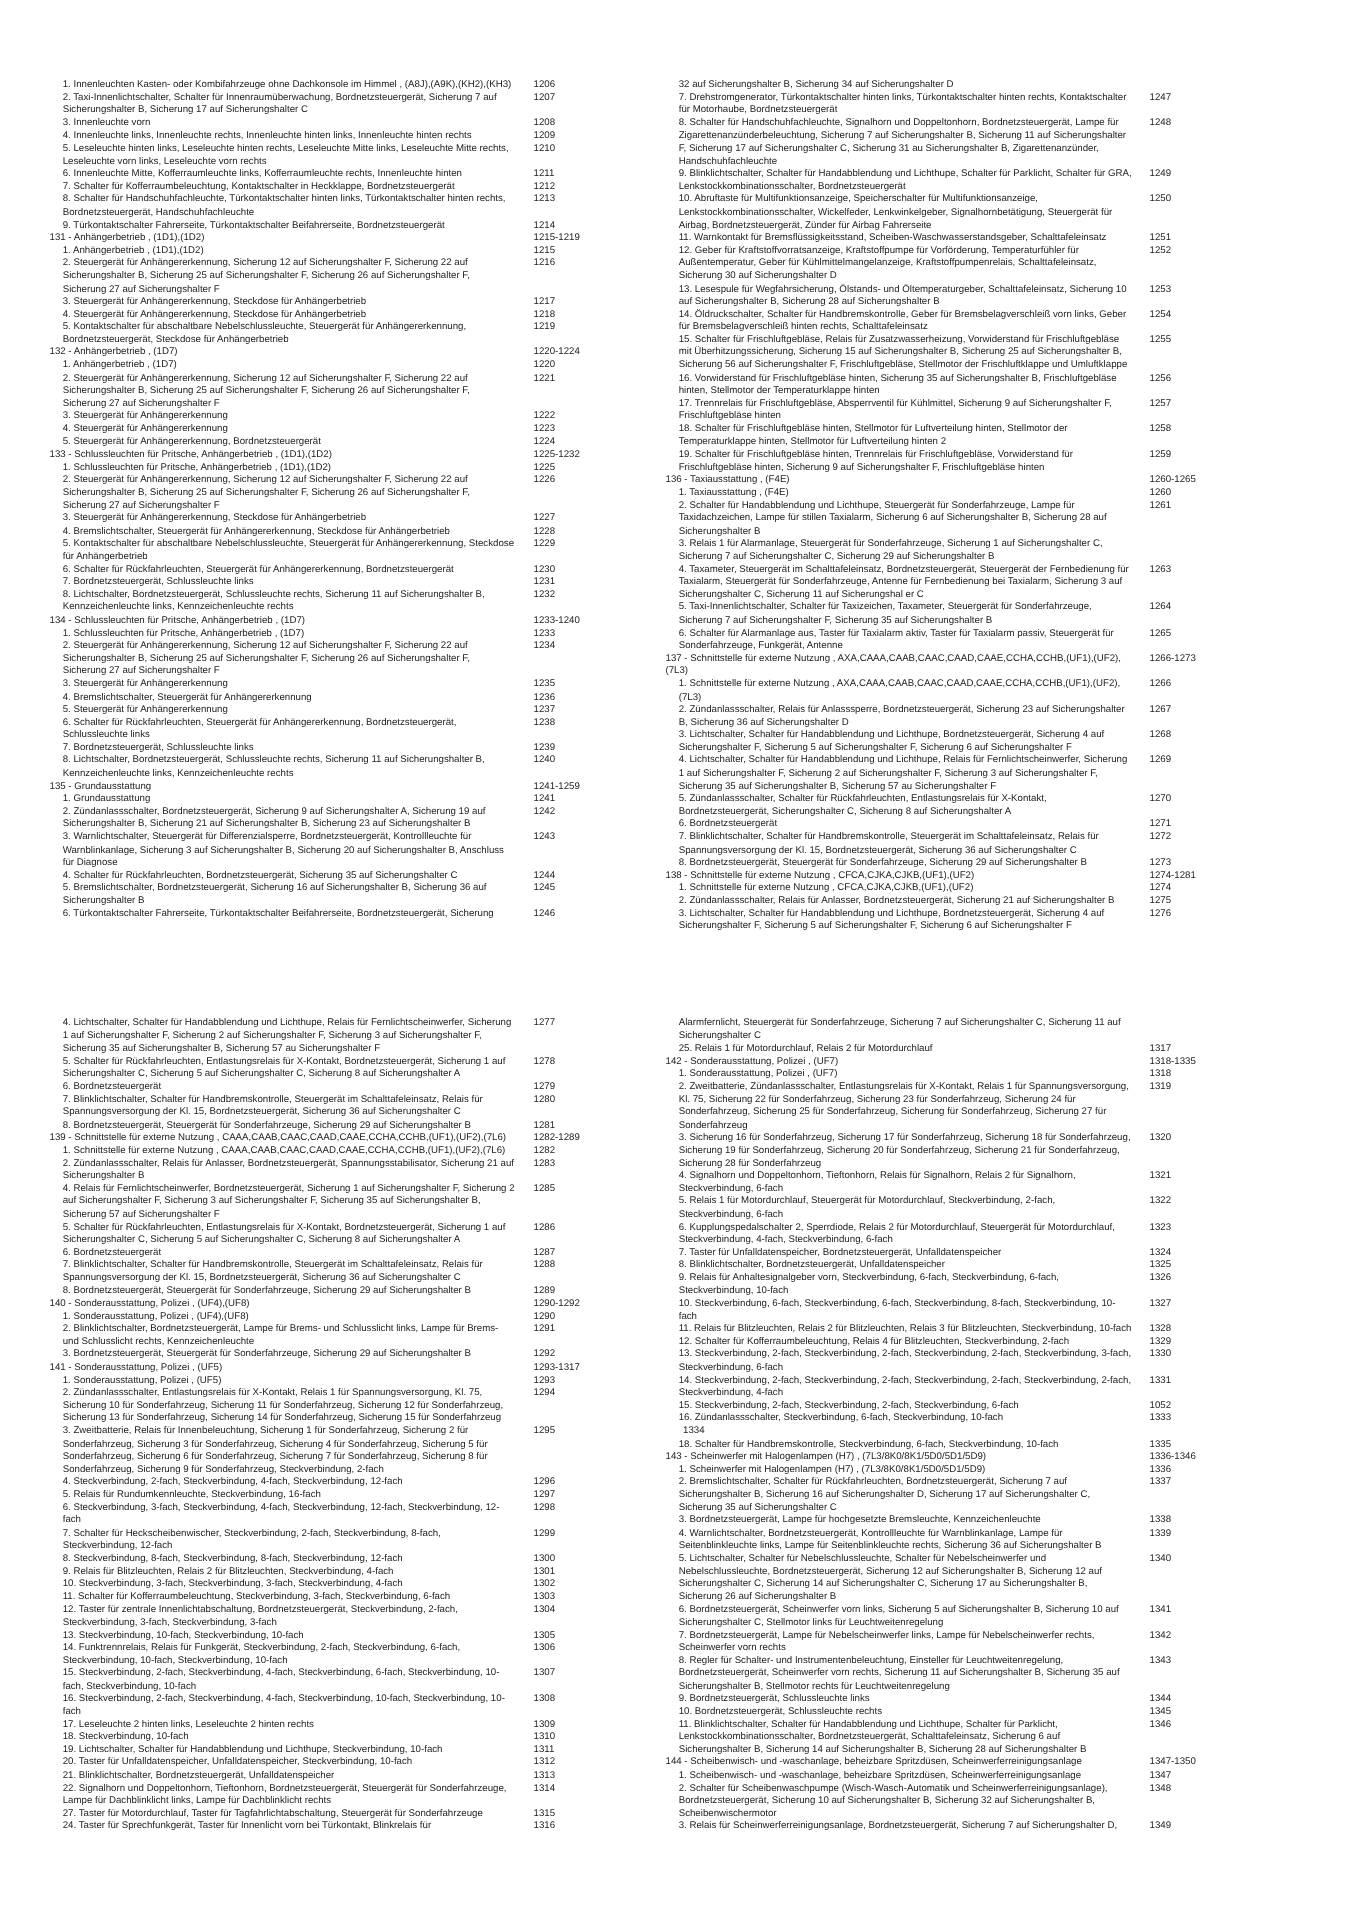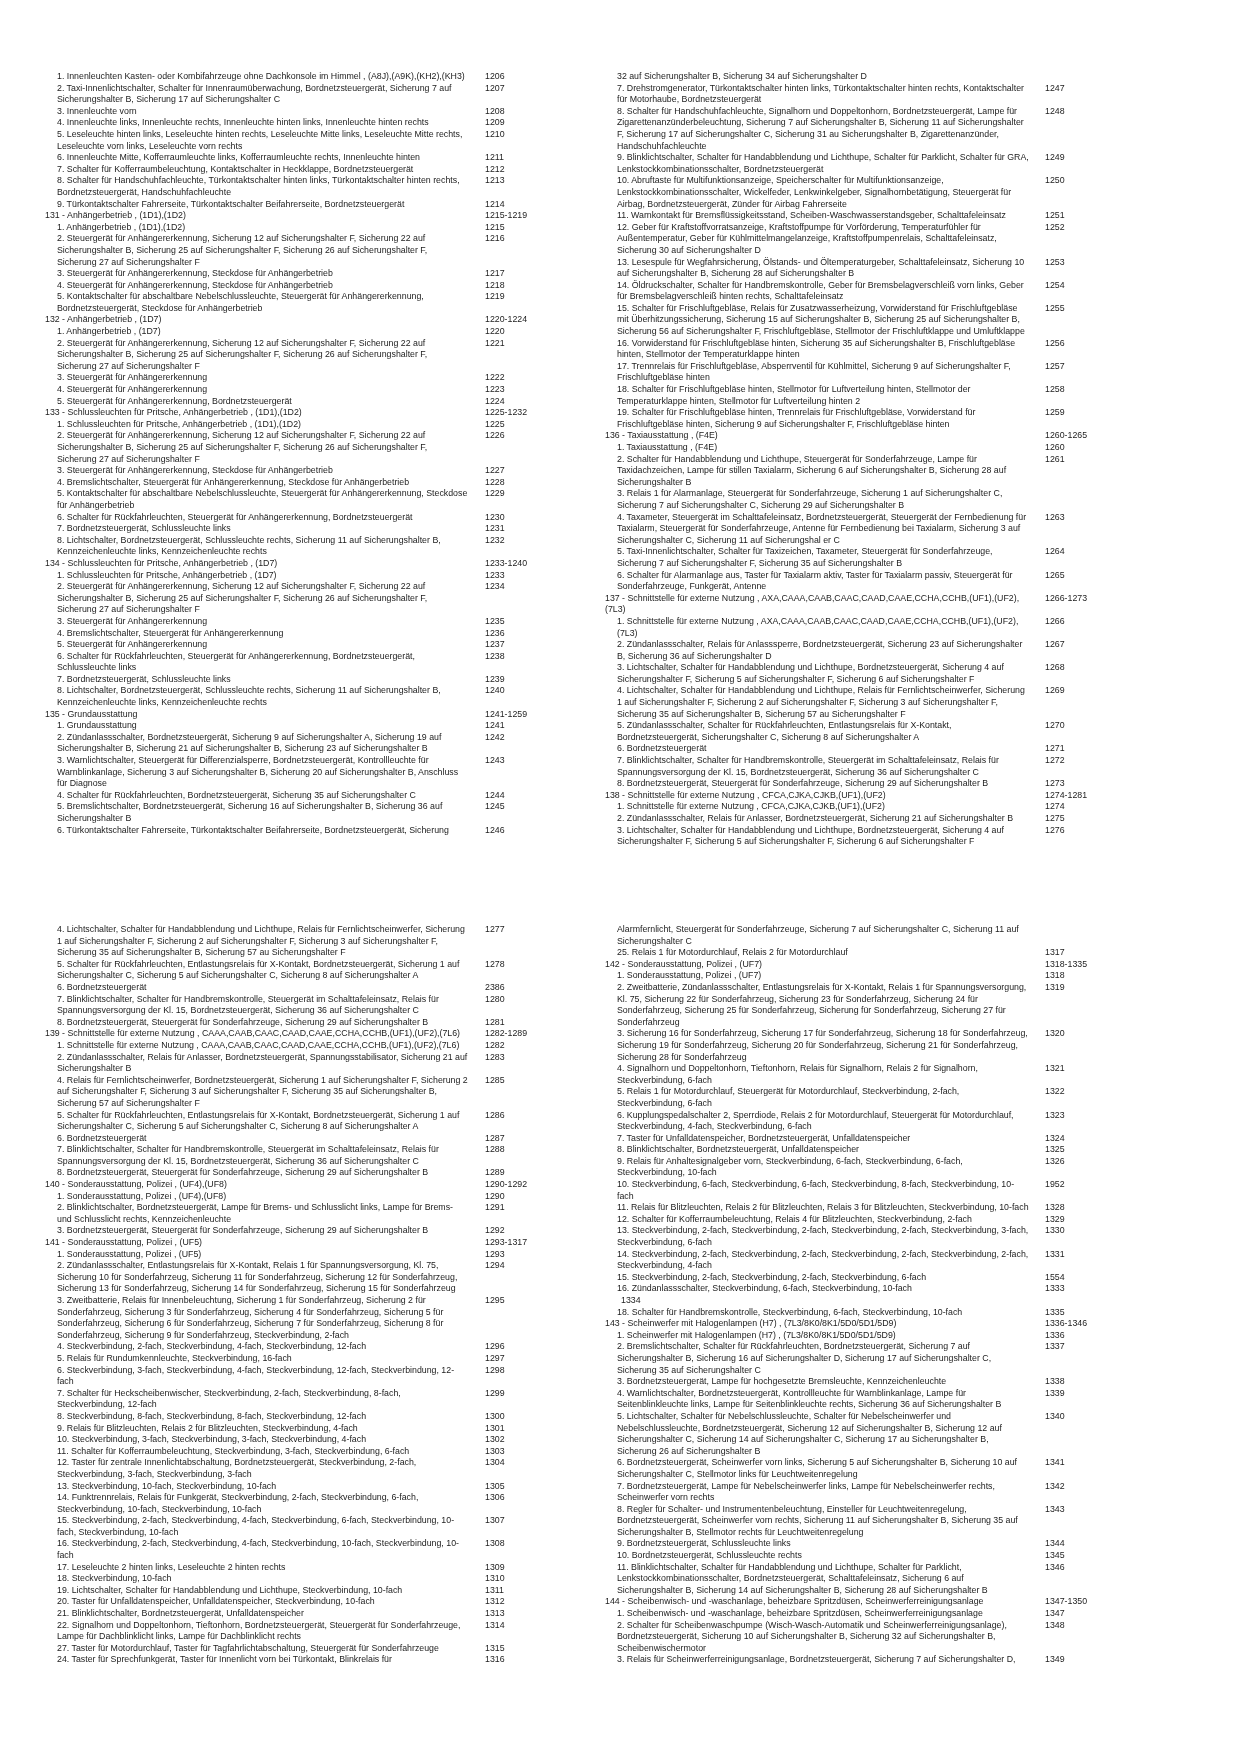--- a/index.html
+++ b/index.html
@@ -355,21 +355,21 @@
         <div class="entry i">
           <span class="t">4. Lichtschalter, Schalter für Handabblendung und Lichthupe, Relais für Fernlichtscheinwerfer, Sicherung 1 auf Sicherungshalter F, Sicherung 2 auf Sicherungshalter F, Sicherung 3 auf Sicherungshalter F, Sicherung 35 auf Sicherungshalter B, Sicherung 57 au  Sicherungshalter F</span>
           <span class="n">1277</span>
         </div>
         <div class="entry i">
           <span class="t">5. Schalter für Rückfahrleuchten, Entlastungsrelais für X-Kontakt, Bordnetzsteuergerät, Sicherung 1 auf Sicherungshalter C, Sicherung 5 auf Sicherungshalter C, Sicherung 8 auf Sicherungshalter A</span>
           <span class="n">1278</span>
         </div>
         <div class="entry i">
           <span class="t">6. Bordnetzsteuergerät</span>
-          <span class="n">2386</span>
+          <span class="n">1279</span>
         </div>
         <div class="entry i">
           <span class="t">7. Blinklichtschalter, Schalter für Handbremskontrolle, Steuergerät im Schalttafeleinsatz, Relais für Spannungsversorgung der Kl. 15, Bordnetzsteuergerät, Sicherung 36 auf Sicherungshalter C</span>
           <span class="n">1280</span>
         </div>
         <div class="entry i">
           <span class="t">8. Bordnetzsteuergerät, Steuergerät für Sonderfahrzeuge, Sicherung 29 auf Sicherungshalter B</span>
           <span class="n">1281</span>
         </div>
         <div class="entry h">
@@ -565,41 +565,41 @@
         <div class="entry i">
           <span class="t">8. Blinklichtschalter, Bordnetzsteuergerät, Unfalldatenspeicher</span>
           <span class="n">1325</span>
         </div>
         <div class="entry i">
           <span class="t">9. Relais für Anhaltesignalgeber vorn, Steckverbindung, 6-fach, Steckverbindung, 6-fach, Steckverbindung, 10-fach</span>
           <span class="n">1326</span>
         </div>
         <div class="entry i">
           <span class="t">10. Steckverbindung, 6-fach, Steckverbindung, 6-fach, Steckverbindung, 8-fach, Steckverbindung, 10-fach</span>
-          <span class="n">1952</span>
+          <span class="n">1327</span>
         </div>
         <div class="entry i">
           <span class="t">11. Relais für Blitzleuchten, Relais 2 für Blitzleuchten, Relais 3 für Blitzleuchten, Steckverbindung, 10-fach</span>
           <span class="n">1328</span>
         </div>
         <div class="entry i">
           <span class="t">12. Schalter für Kofferraumbeleuchtung, Relais 4 für Blitzleuchten, Steckverbindung, 2-fach</span>
           <span class="n">1329</span>
         </div>
         <div class="entry i">
           <span class="t">13. Steckverbindung, 2-fach, Steckverbindung, 2-fach, Steckverbindung, 2-fach, Steckverbindung, 3-fach, Steckverbindung, 6-fach</span>
           <span class="n">1330</span>
         </div>
         <div class="entry i">
           <span class="t">14. Steckverbindung, 2-fach, Steckverbindung, 2-fach, Steckverbindung, 2-fach, Steckverbindung, 2-fach, Steckverbindung, 4-fach</span>
           <span class="n">1331</span>
         </div>
         <div class="entry i">
           <span class="t">15. Steckverbindung, 2-fach, Steckverbindung, 2-fach, Steckverbindung, 6-fach</span>
-          <span class="n">1554</span>
+          <span class="n">1052</span>
         </div>
         <div class="entry i">
           <span class="t">16. Zündanlassschalter, Steckverbindung, 6-fach, Steckverbindung, 10-fach</span>
           <span class="n">1333</span>
         </div>
         <div class="entry i">
           <span class="n">1334</span>
         </div>
         <div class="entry i">
           <span class="t">18. Schalter für Handbremskontrolle, Steckverbindung, 6-fach, Steckverbindung, 10-fach</span>

